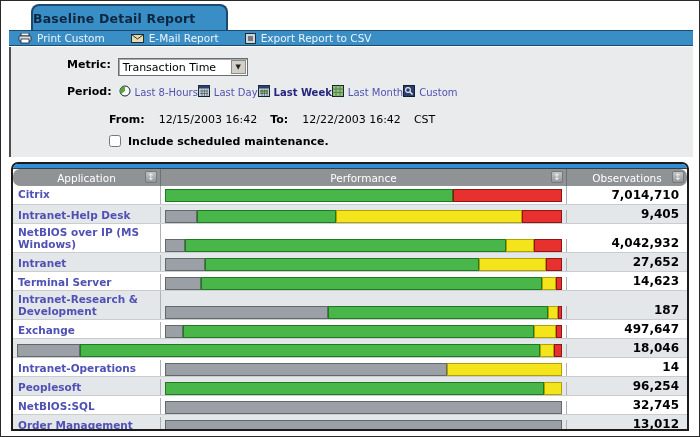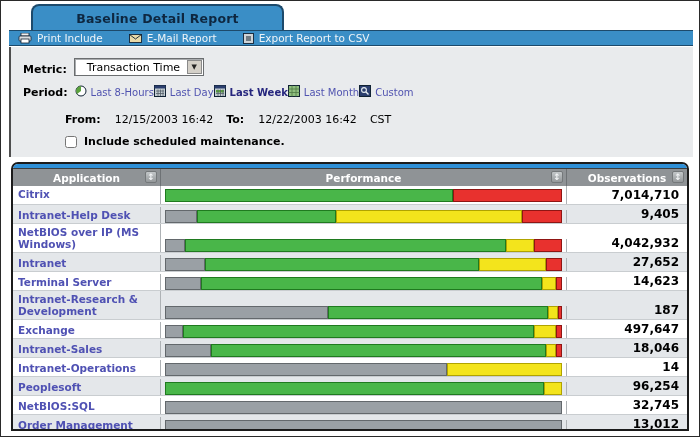--- a/index.html
+++ b/index.html
@@ -1,60 +1,60 @@
 <!DOCTYPE html>
 <html><head>
 <meta charset="utf-8">
 <style>
   * { box-sizing: border-box; }
   html,body { margin:0; padding:0; background:#fff; }
   body { font-family:"DejaVu Sans", sans-serif; }
   .page { position:relative; width:700px; height:437px; background:#fff; border:1px solid #2a2a2a; overflow:hidden; }
 
   
-  .tab { position:absolute; left:30px; top:3px; width:253px; height:26px;
+  .tab { position:absolute; left:30px; top:3px; width:197px; height:26px;
          background:#3a8ec6; border:2px solid #1d4a6b; border-bottom:none;
-         border-radius:8px 8px 0 0; display:flex; align-items:center; justify-content:center; }
+         border-radius:8px 8px 0 0; display:flex; align-items:center; }
   .tab-title { color:#0e2740; font-weight:bold; font-size:12.5px; letter-spacing:.2px; }
 
   
   .toolbar { position:absolute; left:8px; top:29px; width:684px; height:16px;
              background:#3a8ec6; border-top:1px solid #1d4a6b; border-bottom:1px solid #1d4a6b;
              display:flex; align-items:center; gap:26px; padding-left:9px; }
   .tb-item { display:flex; align-items:center; gap:5px; color:#eef4f8; font-size:10.5px; cursor:pointer; }
   .tb-item svg { display:block; }
 
   
   .panel { position:absolute; left:8px; top:46px; width:684px; height:110px;
            background:#e9ebed; border-left:2px solid #4e4e4e; }
-  .f-row { position:absolute; display:flex; align-items:flex-end; font-size:11px; color:#000; }
+  .f-row { position:absolute; display:flex; align-items:flex-start; font-size:11px; color:#000;margin-left:44px; }
   .f-label { font-weight:bold; margin-right:7px; }
   .metric-row { left:12px; top:11px; }
   .select { display:flex; align-items:center; width:130px; height:18px; background:#fff;
             border:1px solid #6b6e70; box-shadow:inset 1px 1px 0 #a9acaf; cursor:pointer; }
-  .select-value { flex:1; padding:0 12px; font-size:11px; white-space:nowrap; overflow:hidden; }
+  .select-value { flex:1; padding:0 4px; font-size:11px; white-space:nowrap; overflow:hidden; }
   .select-btn { width:15px; height:14px; margin-right:1px; background:#d4d0c8; border:1px solid #8a8a8a;
                 display:flex; align-items:center; justify-content:center; font-size:7px; color:#222; }
   .period-row { left:12px; top:38px; }
   .period-item { display:flex; align-items:center; gap:4px; color:#5053b0; font-size:10px; cursor:pointer; }
   .period-item.selected .period-label { font-weight:bold; color:#26267e; }
   .range-row { left:54px; top:66px; gap:7px; }
   .range-val { font-weight:normal; margin-right:6px; }
   .maint-row { left:54px; top:88px; gap:7px; }
   .maint-row input { width:12px; height:12px; margin:0; }
   .maint-label { font-weight:bold; }
 
   
   .listbox { position:absolute; left:10px; top:161px; width:678px; height:269px;
              border:2px solid #1b1b1b; border-radius:7px 7px 0 0; background:#fff; overflow:hidden; }
   .list-title { height:19px; background:linear-gradient(#ffffff,#dde1e4); border-bottom:1px solid #3c3c3c;
                 display:flex; align-items:center; justify-content:center;
                 color:#1a6ac0; font-weight:bold; font-size:13px; }
   .stripe { height:5px; background:#2e8fd6; border-bottom:1px solid #3c3c3c; }
-  .thead { display:flex; height:17px; background:#8f9396; color:#fff; font-size:10.5px; font-weight:bold; }
+  .thead { display:flex; height:17px; background:#8f9396; color:#fff; font-size:10.5px; font-weight:normal;border-radius:7px; }
   .th { position:relative; display:flex; align-items:center; justify-content:center; }
   .th-app { width:148px; border-right:1px solid #6e7275; }
   .th-perf { flex:1; border-right:1px solid #6e7275; }
   .th-obs { width:120px; }
   .sort-btn { position:absolute; right:3px; top:2px; width:12px; height:12px; border:1px solid #74787a;
               background:linear-gradient(#c3c7c9,#94989a); border-radius:2px; color:#f2f4f5;
               font-size:9px; line-height:10px; text-align:center; cursor:pointer; }
   .tbody { font-size:10.5px; }
   .row { display:flex; align-items:stretch; min-height:16px; background:#fff; }
   .row:nth-child(even) { background:#e4e7ea; }
@@ -78,21 +78,21 @@
 
   <div class="toolbar">
     <div class="tb-item">
       <span>
         <svg width="14" height="11" viewBox="0 0 14 11">
           <rect x="3" y="0" width="8" height="3" fill="#f2f2f2" stroke="#123" stroke-width="0.8"></rect>
           <rect x="1" y="3" width="12" height="5" rx="1" fill="#d9dde0" stroke="#123" stroke-width="0.8"></rect>
           <rect x="3" y="6" width="8" height="4" fill="#ffffff" stroke="#123" stroke-width="0.8"></rect>
         </svg>
       </span>
-      <span>Print Include</span>
+      <span>Print Custom</span>
     </div>
     <div class="tb-item">
       <span>
         <svg width="13" height="9" viewBox="0 0 13 9">
           <rect x="0.5" y="0.5" width="12" height="8" fill="#e8d9a8" stroke="#123" stroke-width="0.9"></rect>
           <path d="M0.5,0.5 L6.5,5 L12.5,0.5" fill="none" stroke="#123" stroke-width="0.9"></path>
         </svg>
       </span>
       <span>E-Mail Report</span>
     </div>
@@ -291,21 +291,20 @@
               <div class="seg" style="width: 4.5%; background: rgb(154, 160, 165); box-shadow: rgb(99, 104, 108) 0px 0px 0px 1px inset;"></div>
               <div class="seg" style="width: 88.5%; background: rgb(73, 182, 73); box-shadow: rgb(31, 122, 31) 0px 0px 0px 1px inset;"></div>
               <div class="seg" style="width: 5.5%; background: rgb(243, 228, 28); box-shadow: rgb(176, 163, 0) 0px 0px 0px 1px inset;"></div>
               <div class="seg" style="width: 1.5%; background: rgb(232, 49, 46); box-shadow: rgb(143, 21, 19) 0px 0px 0px 1px inset;"></div>
             </div>
     </div>
     <div class="cell-obs">497,647</div>
   </div>
 
   <div class="row">
-    <div class="cell-app">Intranet-Sales</div>
     <div class="cell-perf">
       <div class="bar">
               <div class="seg" style="width: 11.5%; background: rgb(154, 160, 165); box-shadow: rgb(99, 104, 108) 0px 0px 0px 1px inset;"></div>
               <div class="seg" style="width: 84.5%; background: rgb(73, 182, 73); box-shadow: rgb(31, 122, 31) 0px 0px 0px 1px inset;"></div>
               <div class="seg" style="width: 2.5%; background: rgb(243, 228, 28); box-shadow: rgb(176, 163, 0) 0px 0px 0px 1px inset;"></div>
               <div class="seg" style="width: 1.5%; background: rgb(232, 49, 46); box-shadow: rgb(143, 21, 19) 0px 0px 0px 1px inset;"></div>
             </div>
     </div>
     <div class="cell-obs">18,046</div>
   </div>

